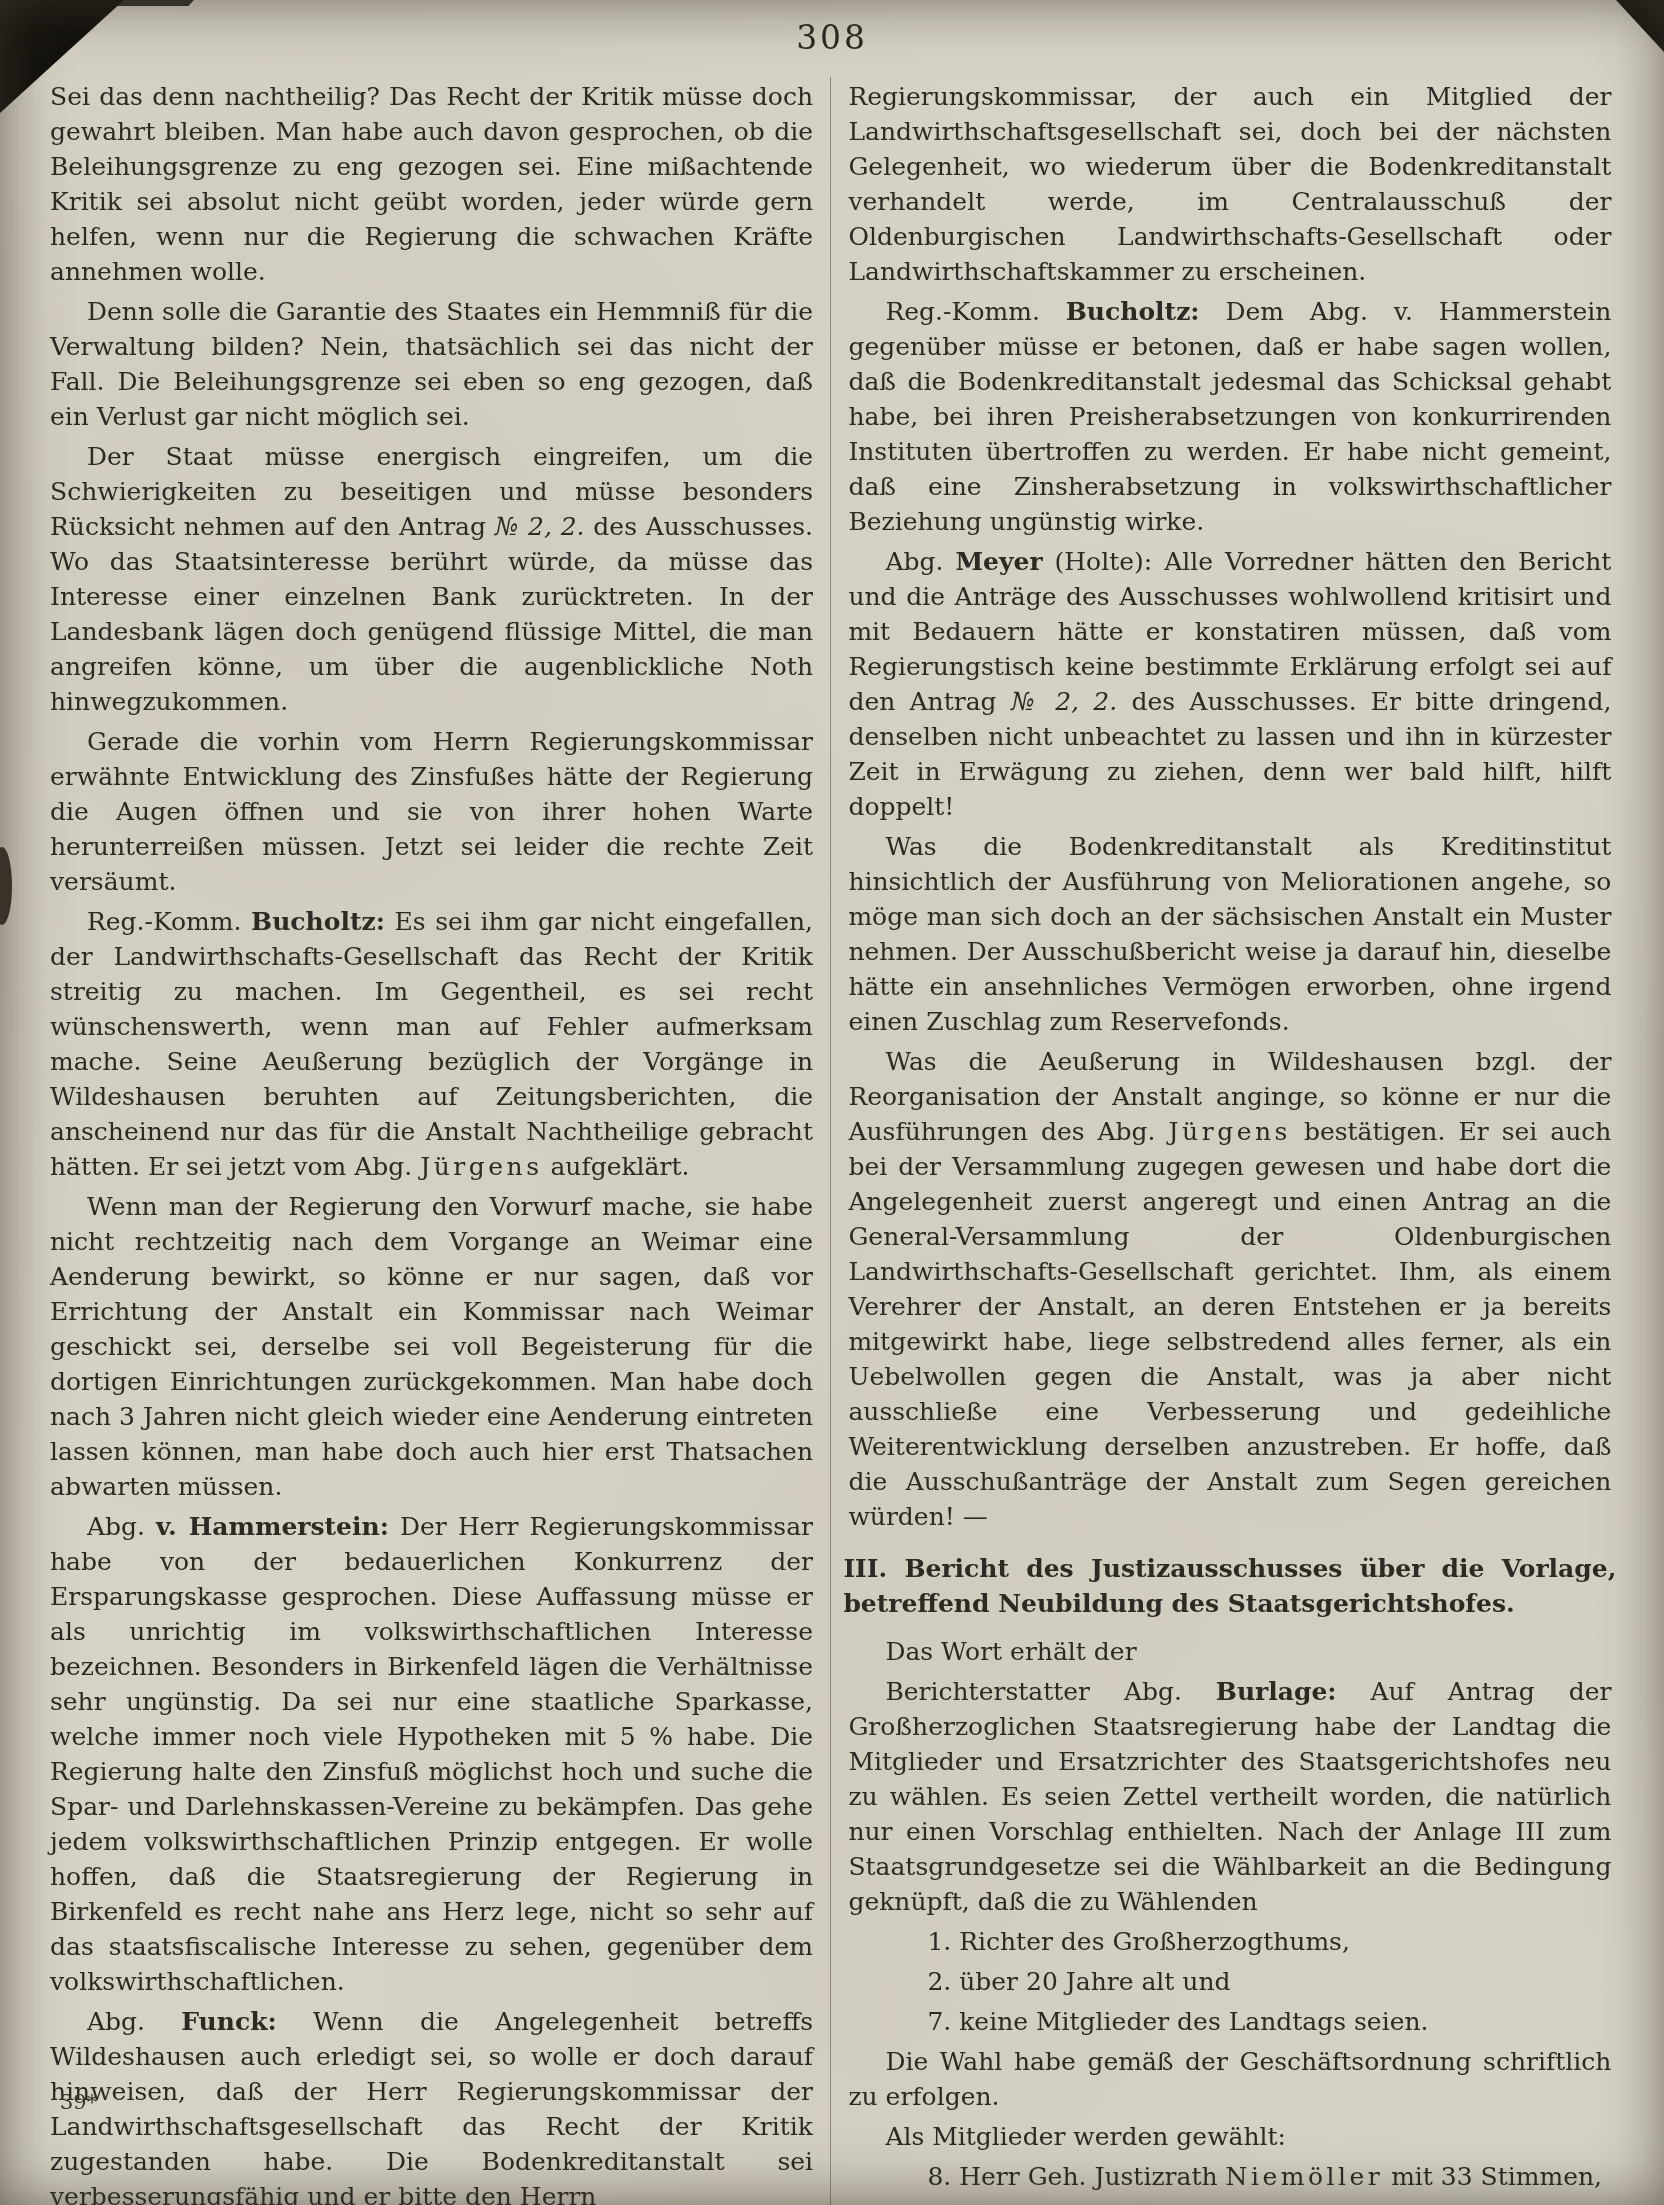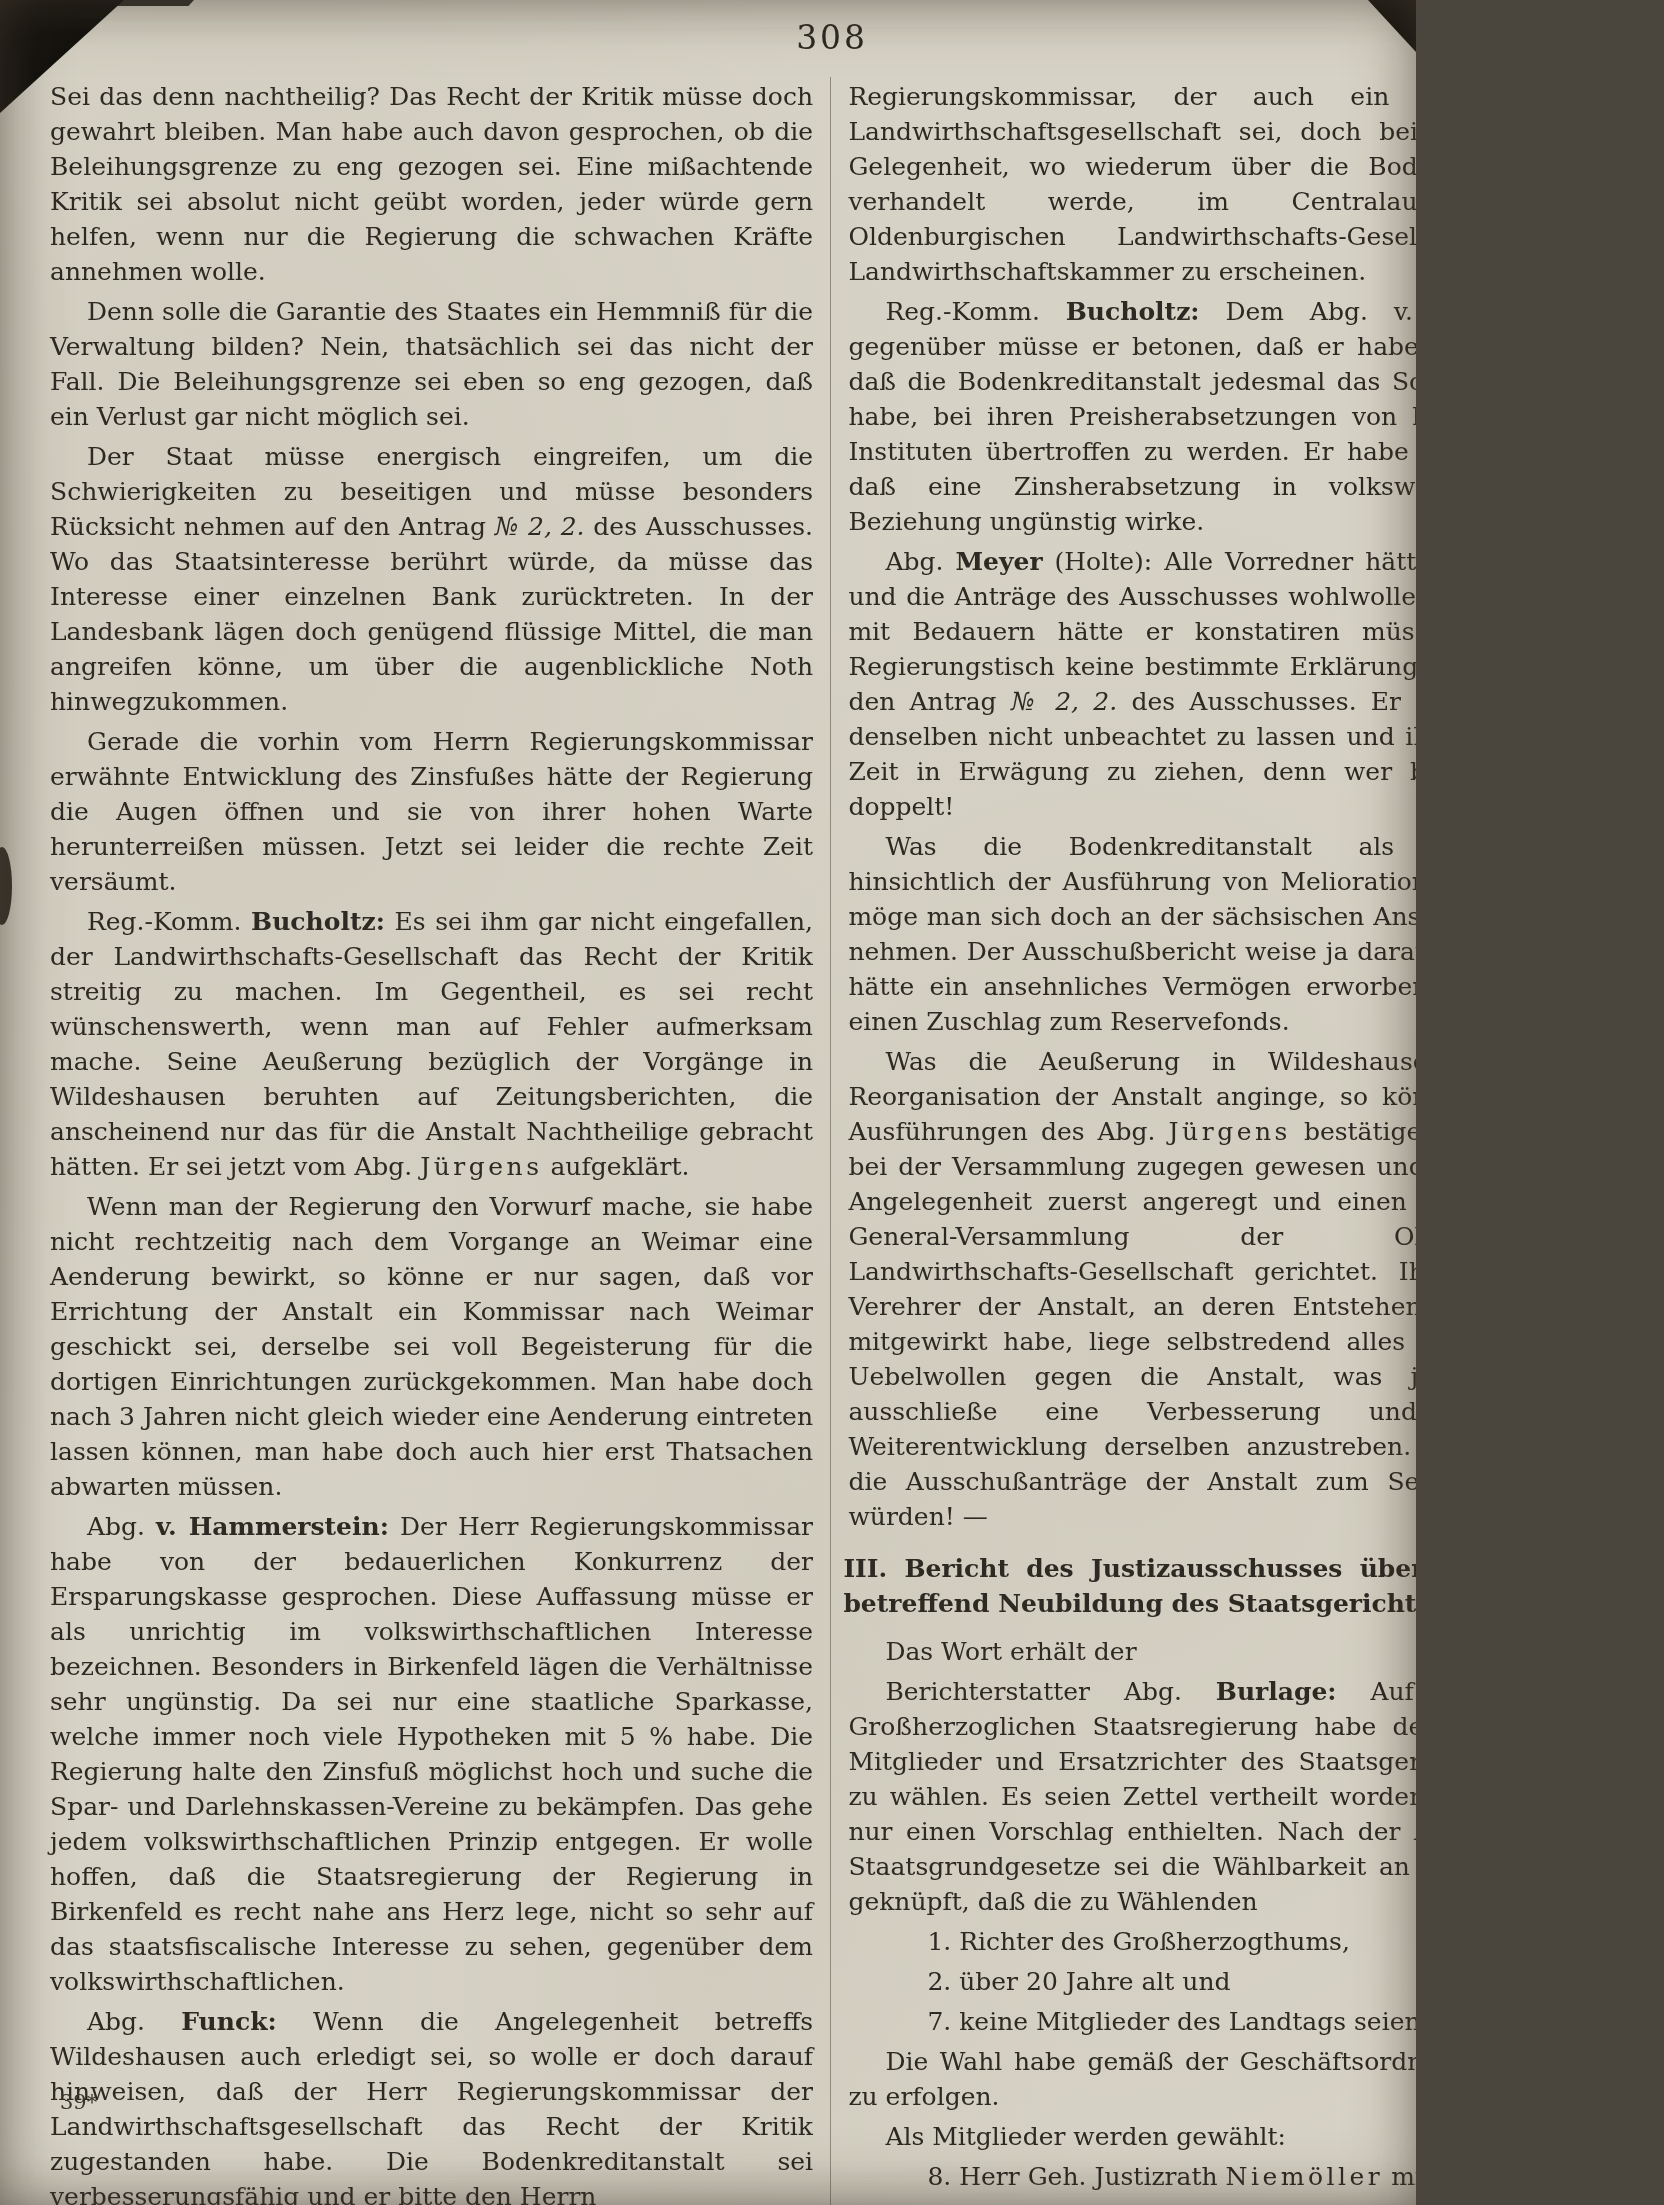--- a/index.html
+++ b/index.html
@@ -2,21 +2,21 @@
 <html lang="de" style="font-size:11.3px"><head>
 <meta charset="utf-8">
 <style>
   html, body {
     margin: 0;
     padding: 0;
     background: #4a463e;
   }
   .scan {
     position: relative;
-    width: 1416px;
+    width: 1664px;
     height: 2205px;
     overflow: hidden;
     color: #2d2923;
     font-family: "DejaVu Serif", "Liberation Serif", serif;
     background:
       radial-gradient(ellipse at 18% 28%, rgba(125,115,92,0.07), transparent 42%),
       radial-gradient(ellipse at 78% 62%, rgba(125,115,92,0.06), transparent 46%),
       radial-gradient(ellipse at 50% 90%, rgba(125,115,92,0.05), transparent 40%),
       #d6d2c5;
   }

